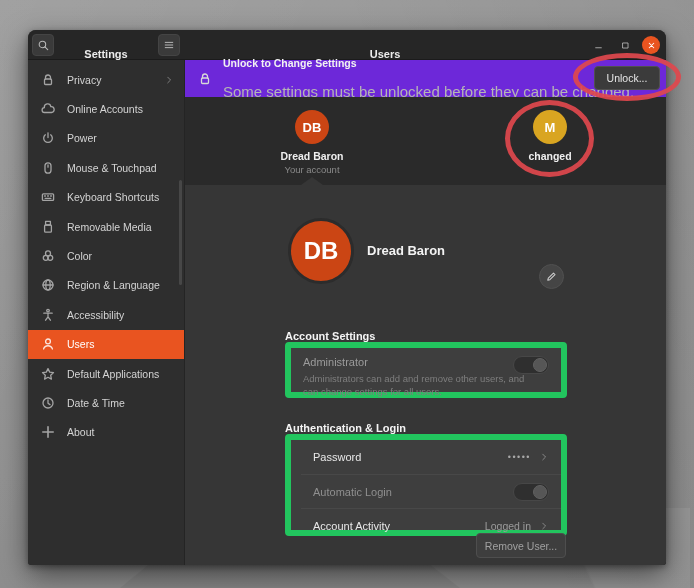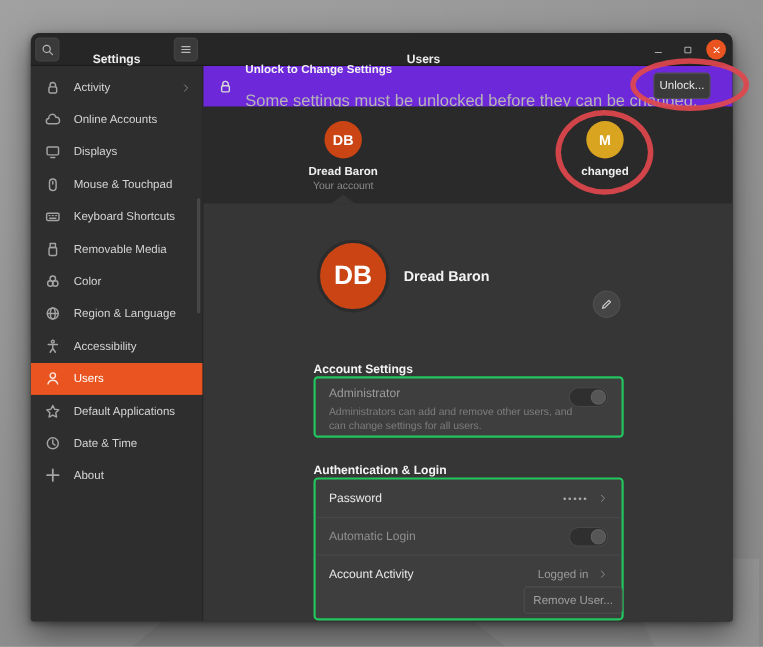--- a/index.html
+++ b/index.html
@@ -54,21 +54,21 @@
   .sel svg.ic { stroke:#ffffff; }
 
   
   .main { position:absolute; left:157px; top:30px; width:481px; height:505px; background:#2a2a2a; }
 
   .unlock-banner { position:absolute; left:0; top:0; width:481px; height:37px;
     background:#6d28d9; display:flex; align-items:center; }
   .ub-lock { width:16px; height:16px; margin:0 10px 0 12px; }
   .ub-title { font-size:10.5px; font-weight:bold; color:#f2f2f2; }
   .ub-sub { font-size:15px; color:#b5b5b5; margin-top:14px; }
-  .unlock-btn { position:absolute; left:409px; top:6px; width:52px; height:24px;
+  .unlock-btn { position:absolute; left:409px; top:6px; width:66px; height:24px;
     background:#3b3b3b; border:1px solid #505050; border-radius:4px;
     color:#e6e6e6; font-size:10.5px; display:flex; align-items:center; justify-content:center; }
 
   
   .carousel { position:absolute; left:0; top:37px; width:481px; height:88px; background:#2a2a2a; }
   .car-user { position:absolute; top:13px; width:110px; text-align:center; }
   .car-user.db { left:72px; } .car-user.mb { left:310px; }
   .avatar { border-radius:50%; color:#fff; font-weight:bold;
     display:flex; align-items:center; justify-content:center; margin:0 auto; }
   .avatar.small { width:34px; height:34px; font-size:13px; }
@@ -84,25 +84,25 @@
     font-size:24px; border:3px solid #2c2c2c; }
   .big-name { position:absolute; left:182px; top:58px; font-size:13px; font-weight:bold; color:#f3f3f3; }
   .edit-btn { position:absolute; left:354px; top:79px; width:25px; height:25px; border-radius:50%;
     background:#454545; border:1px solid #505050; display:flex; align-items:center; justify-content:center; }
   .edit-btn svg { width:13px; height:13px; }
 
   .sec-head { position:absolute; left:100px; font-size:11px; font-weight:bold; color:#f4f4f4; }
   .head-account { top:145px; } .head-auth { top:237px; }
 
   .card { position:absolute; left:100px; width:282px; background:#3e3e3e;
-    border:2px solid #22c55e; border-radius:4px; }
+    border:6px solid #22c55e; border-radius:4px; }
   .card-admin { top:157px; height:56px; padding:8px 12px; }
   .admin-label { font-size:11px; color:#9b9b9b; }
   .admin-desc { font-size:9.5px; color:#7e7e7e; line-height:1.35; margin-top:5px; }
-  .card-auth { top:249px; height:130px; }
+  .card-auth { top:249px; height:102px;padding-left:10px; }
   .auth-row { height:34px; display:flex; align-items:center; padding:0 12px; }
   .auth-row + .auth-row { border-top:1px solid #484848; }
   .row-label { font-size:11px; color:#e8e8e8; }
   .row-label.dis { color:#8f8f8f; }
   .row-right { margin-left:auto; display:flex; align-items:center; gap:8px; }
   .row-value { font-size:10.5px; color:#9a9a9a; }
   .row-value.dots { letter-spacing:1.5px; font-size:9px; color:#a8a8a8; }
   .chev { width:10px; height:10px; }
   .chev svg { stroke:#979797; }
 
@@ -175,43 +175,43 @@
 
   <aside class="sidebar">
     <ul class="sb-list">
       <li class="sb-item">
         <span class="sb-ic">
             <svg class="ic" viewBox="0 0 16 16">
               <path d="M5.5 7V5.5a2.5 2.5 0 015 0V7"></path>
               <rect x="4.5" y="7" width="7" height="5.5" rx="1"></rect>
             </svg>
           </span>
-        <span>Activity</span>
+        <span>Privacy</span>
         <span class="sb-chev" style="width:10px;height:10px;">
             <svg class="ic" viewBox="0 0 16 16">
               <path d="M6 3.5l4.5 4.5L6 12.5"></path>
             </svg>
           </span>
       </li>
       <li class="sb-item">
         <span class="sb-ic">
             <svg class="ic" viewBox="0 0 16 16">
               <path d="M4.6 11.5a2.4 2.4 0 01-.2-4.8A3.2 3.2 0 0110.8 5.6a2.7 2.7 0 01.7 5.9z"></path>
             </svg>
           </span>
         <span>Online Accounts</span>
       </li>
       <li class="sb-item">
         <span class="sb-ic">
             <svg class="ic" viewBox="0 0 16 16">
-              <rect x="2.8" y="3.6" width="10.4" height="7.2" rx="1"></rect>
-              <path d="M6.2 13.2h3.6"></path>
-            </svg>
-          </span>
-        <span>Displays</span>
+              <path d="M8 2.8v4.7"></path>
+              <path d="M5.3 4.8a4.3 4.3 0 105.4 0"></path>
+            </svg>
+          </span>
+        <span>Power</span>
       </li>
       <li class="sb-item">
         <span class="sb-ic">
             <svg class="ic" viewBox="0 0 16 16">
               <rect x="5" y="2.8" width="6" height="10.4" rx="3"></rect>
               <path d="M8 5v2.2"></path>
             </svg>
           </span>
         <span>Mouse &amp; Touchpad</span>
       </li>

